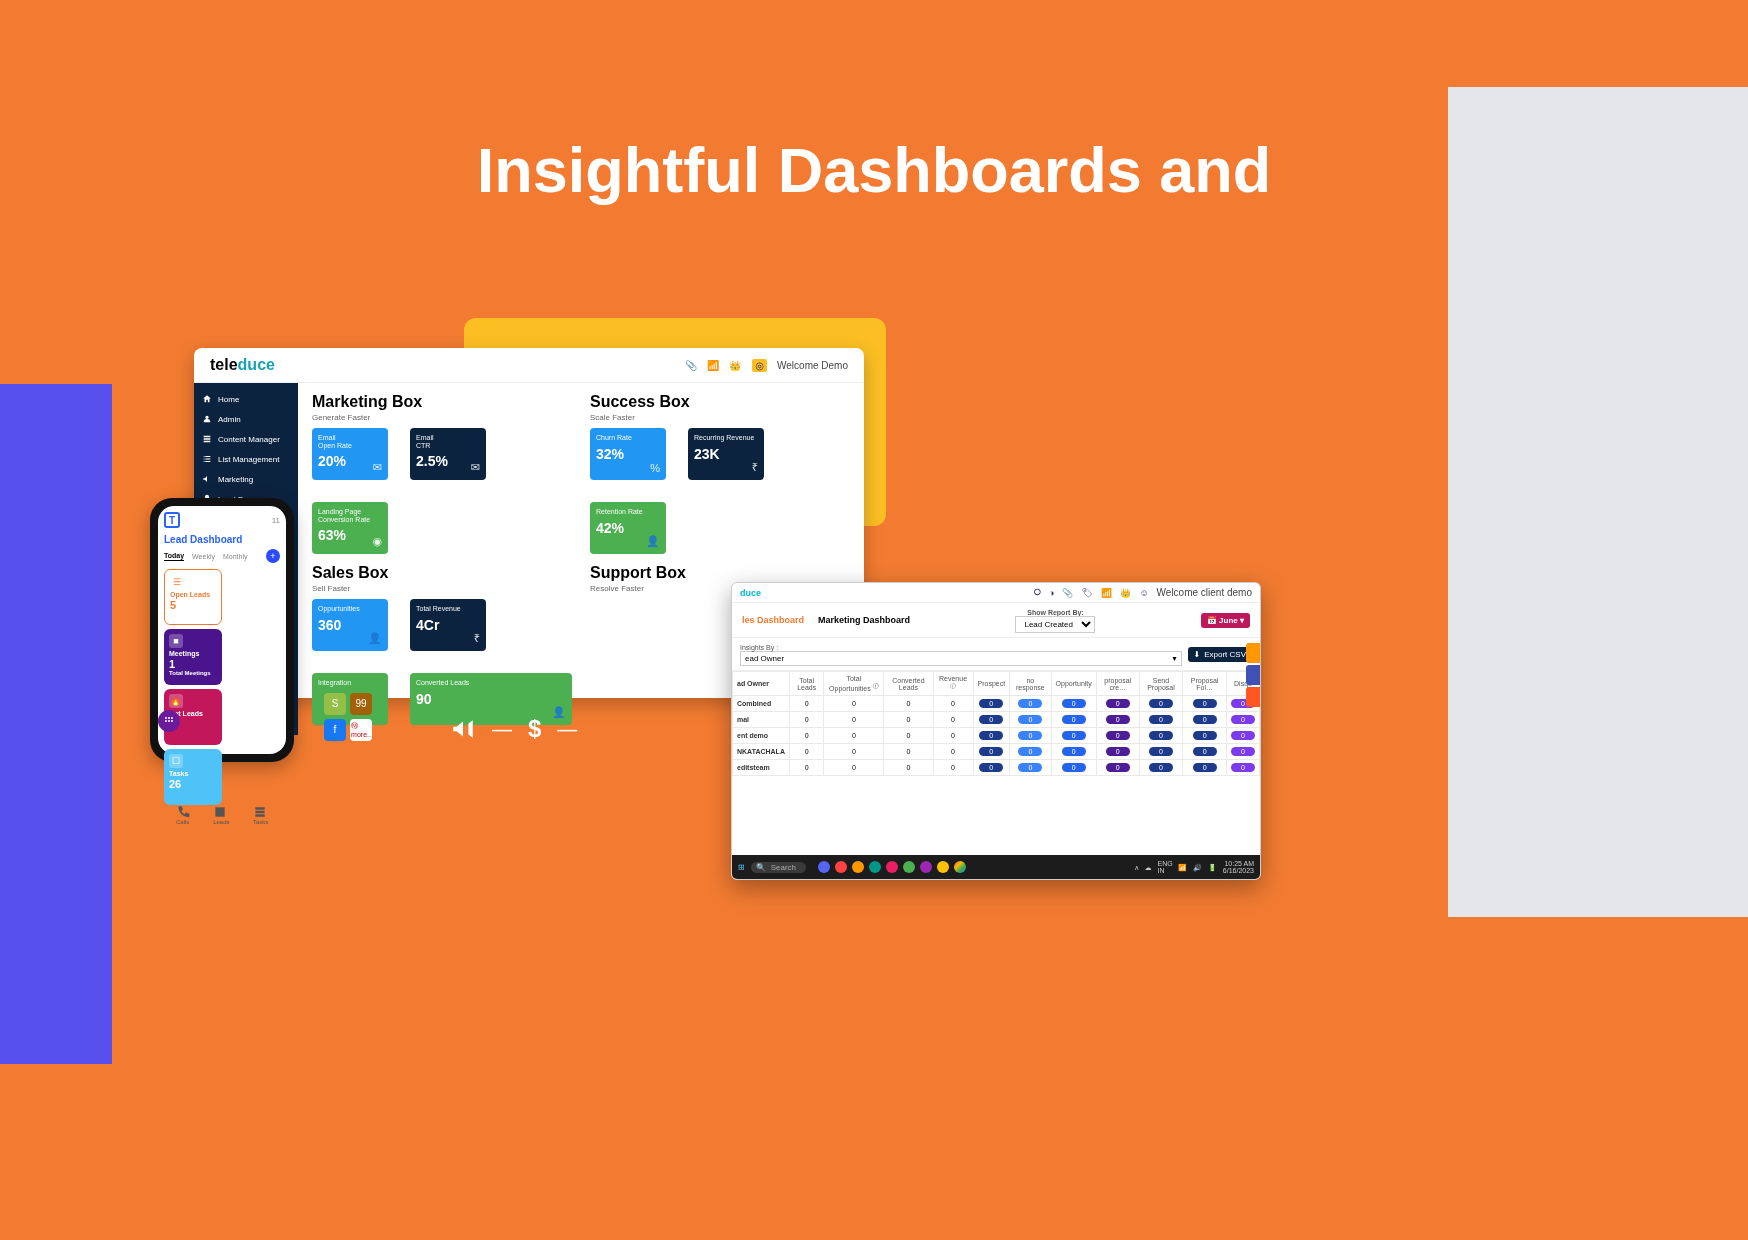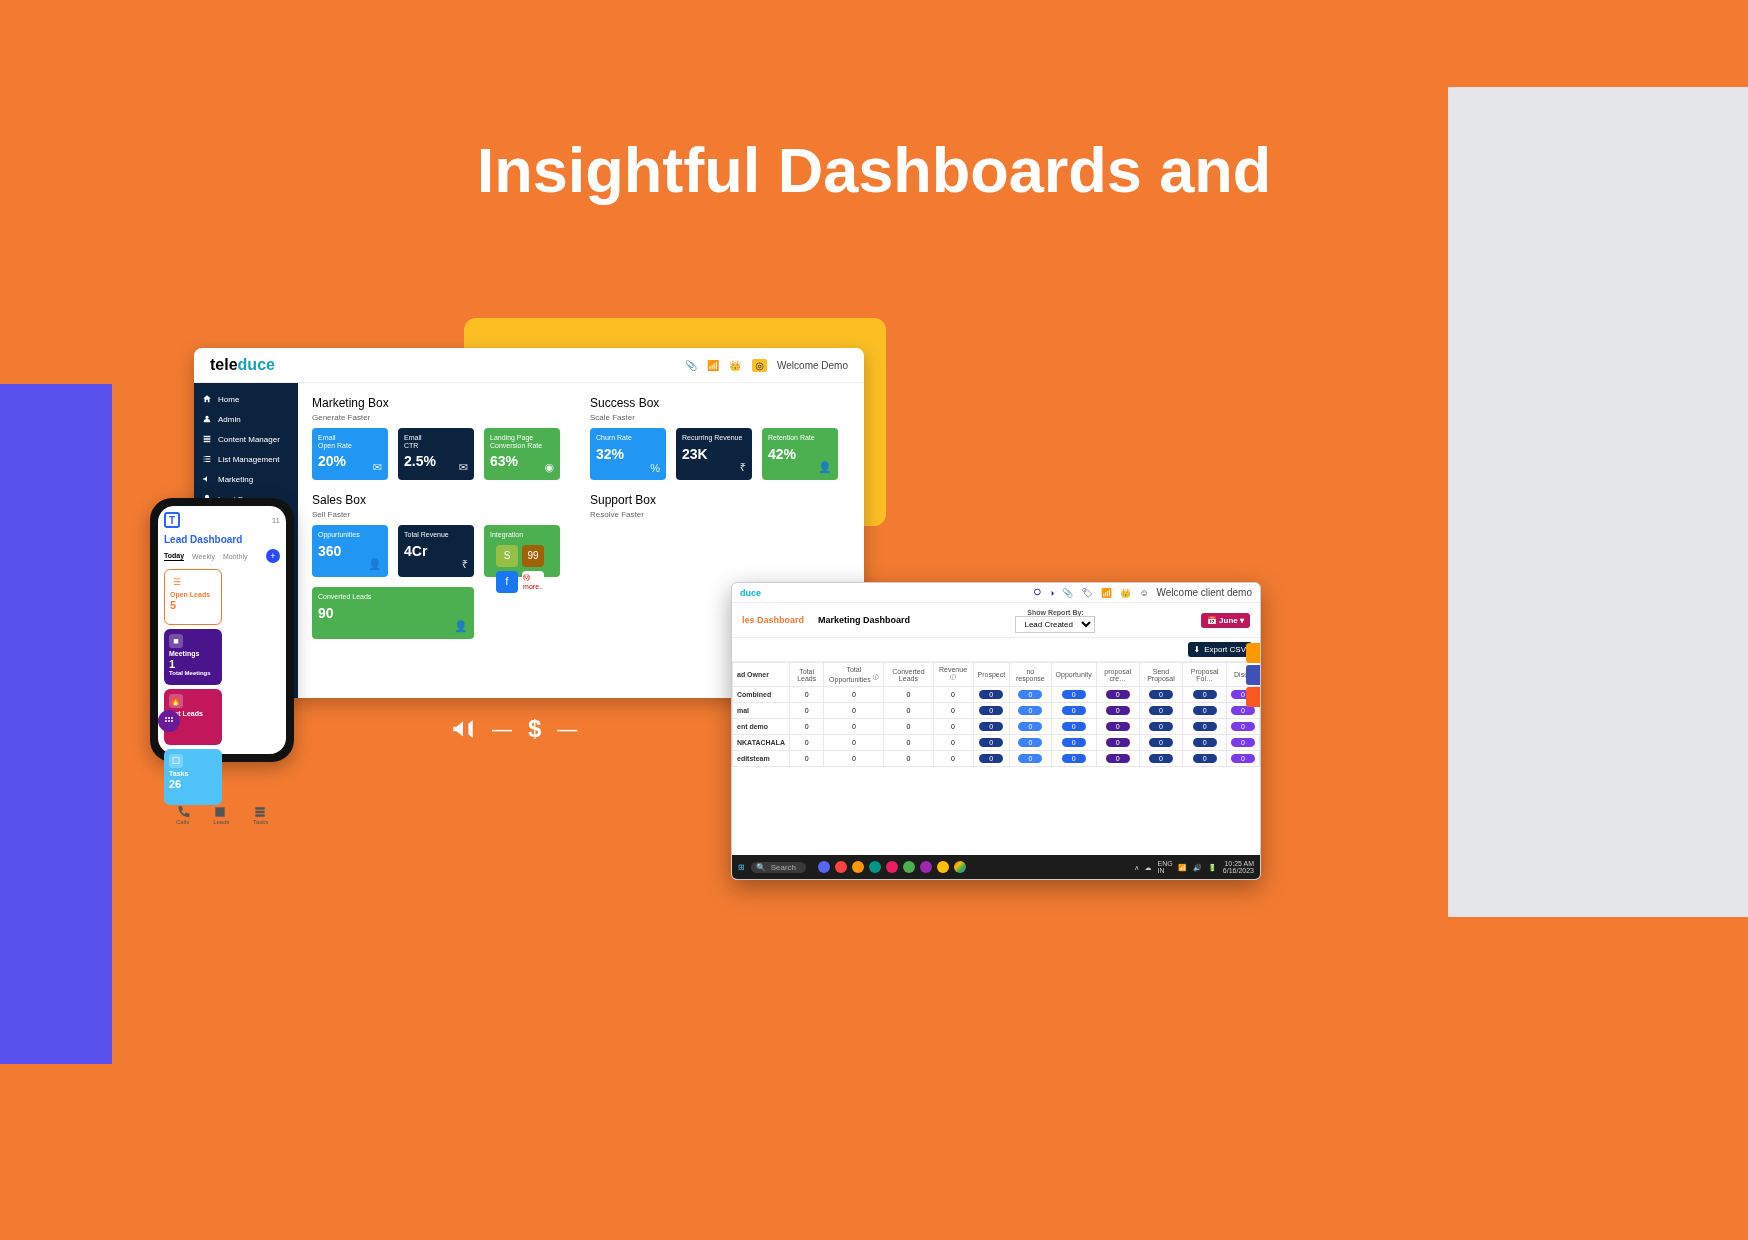--- a/index.html
+++ b/index.html
@@ -16,23 +16,23 @@
   .crm-top-icons{display:flex;gap:10px;align-items:center;font-size:10px;color:#2b2d66}
   .welcome{font-size:10px;color:#444}
   .crm-body{flex:1;display:flex}
   .sidebar{width:104px;background:#0C2340;color:#fff;font-size:8px;padding:6px 0}
   .side-item{display:flex;align-items:center;gap:6px;padding:5px 8px;cursor:pointer}
   .side-item svg{width:10px;height:10px;fill:#fff}
   .crm-main{flex:1;padding:10px 14px}
   .crm-title{font-weight:600;font-size:16px;margin-bottom:8px}
   .box-row{display:flex;gap:18px}
   .box-col{flex:1}
-  .box-head{font-weight:400;font-size:12px}
+  .box-head{font-weight:700;font-size:16px}
   .box-sub{font-size:8px;color:#666;display:block;margin-top:2px}
-  .tiles{display:flex;gap:10px;margin-top:6px;flex-wrap:wrap}
+  .tiles{display:flex;gap:22px;margin-top:6px;flex-wrap:wrap}
   .tile{width:76px;height:52px;border-radius:4px;color:#fff;padding:6px;position:relative}
   .tile .t-label{font-size:7px;opacity:.95;line-height:1.1}
   .tile .t-val{font-size:14px;font-weight:600;margin-top:4px}
   .tile .t-ico{position:absolute;right:6px;bottom:6px;font-size:11px;opacity:.85}
   .tile-sky{background:#2196F3}
   .tile-navy{background:#0C2340}
   .tile-green{background:#4CAF50}
   .tile-purple{background:#512DA8}
   .tile-wide{width:162px}
   .ig-tile{display:flex;flex-wrap:wrap;gap:4px;padding:6px}
@@ -327,20 +327,24 @@
       <span class="orange-t">les Dashboard</span>
       <span>Marketing Dashboard</span>
     </div>
     <div style="text-align:center">
       <div class="filter-label">Show Report By:</div>
       <select class="dash-sel"><option>Lead Created Date</option></select>
     </div>
     <span class="june-btn">📅 <span>June</span> ▾</span>
   </div>
   <div class="owner-row">
+    <div style="flex:1">
+      <div class="filter-label">Insights By :</div>
+      <div class="owner-sel"><span>ead Owner</span><span style="float:right">▾</span></div>
+    </div>
     <span class="export-btn">⬇ <span>Export CSV</span></span>
   </div>
   <div class="side-tabs">
     <div class="side-tab" style="background:#FF9800"></div>
     <div class="side-tab" style="background:#3F51B5"></div>
     <div class="side-tab" style="background:#FF5722"></div>
   </div>
   <table class="tbl">
     <thead>
         <tr id="tbl-head">

